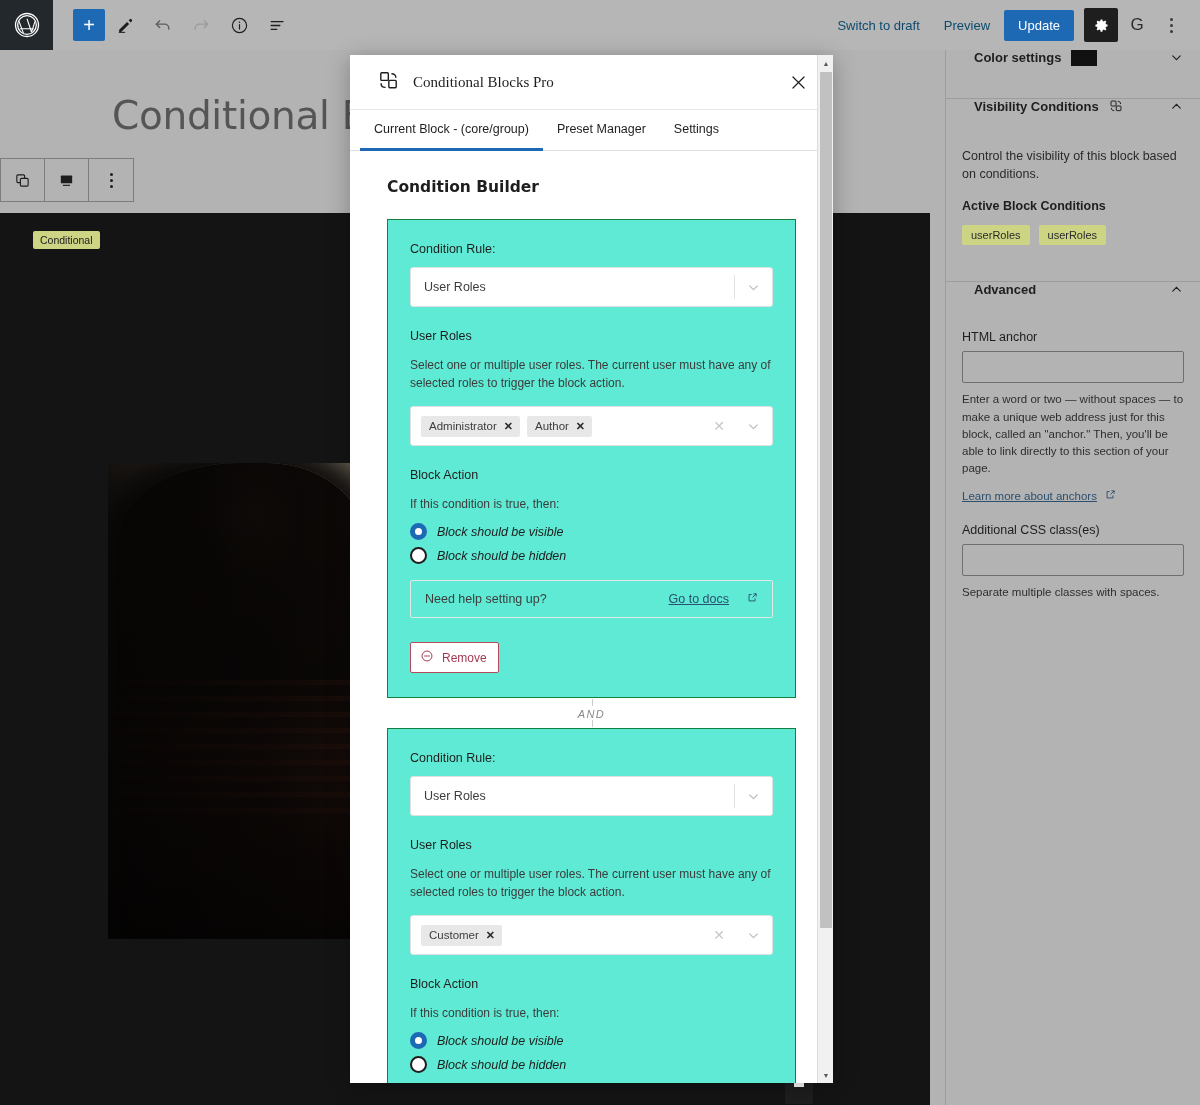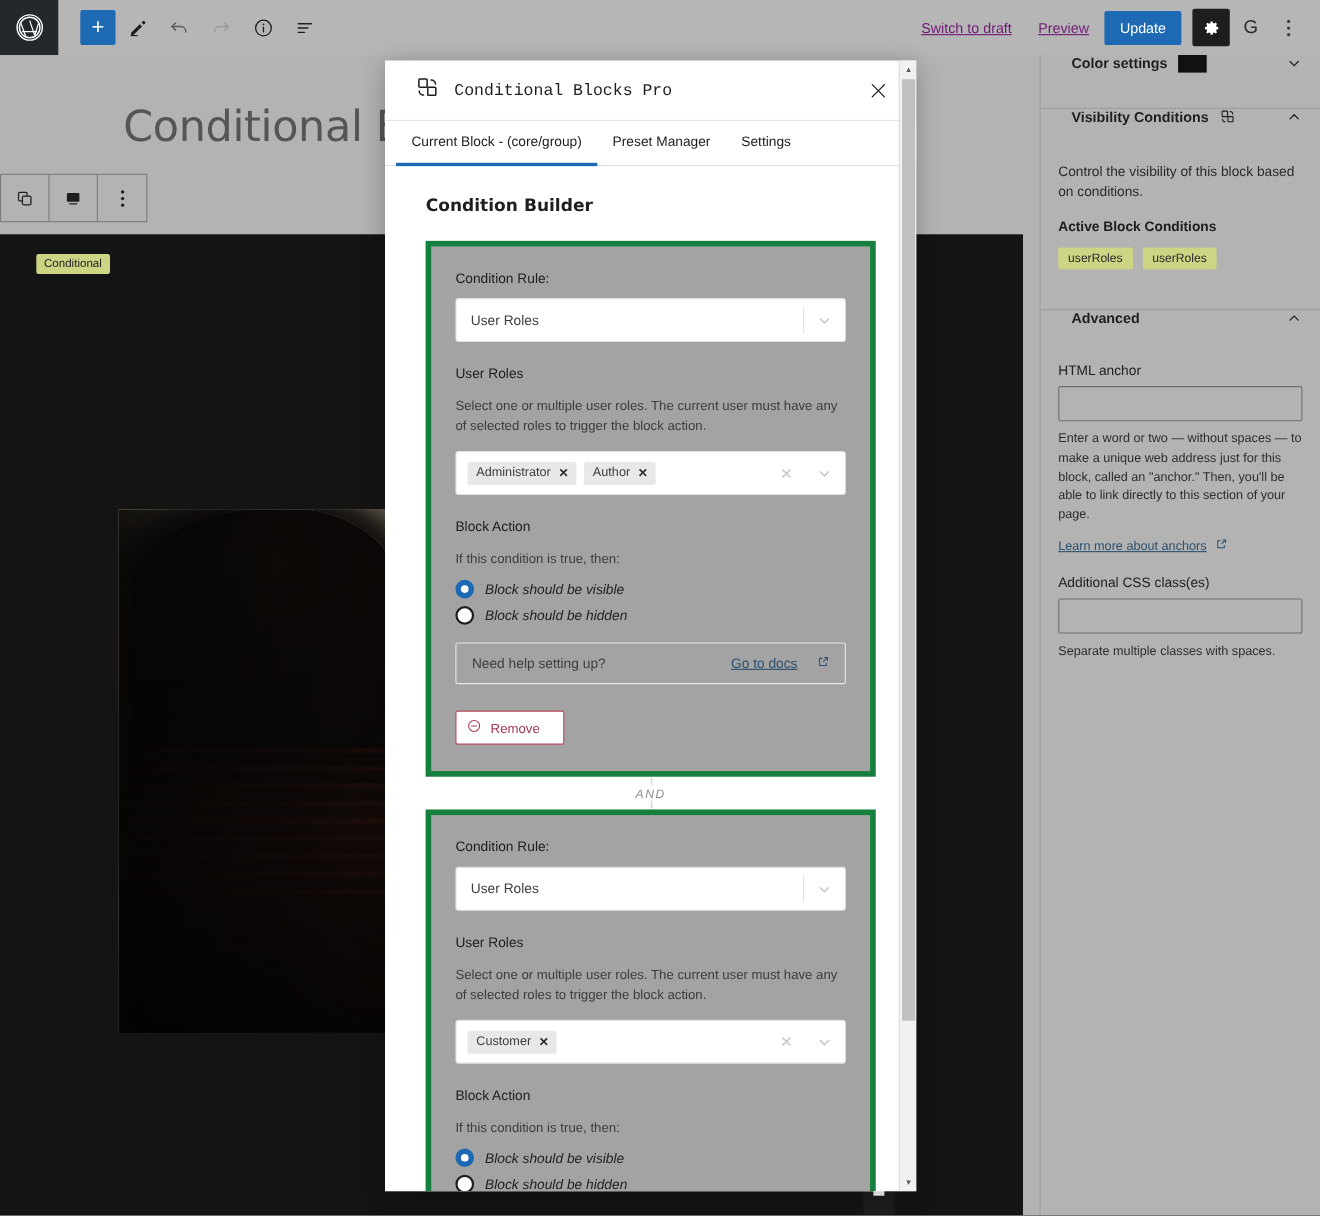--- a/index.html
+++ b/index.html
@@ -29,22 +29,22 @@
     width:36px;height:36px; display:flex;align-items:center;justify-content:center;
     border:none;background:transparent; cursor:pointer; color:#1e1e1e;
   }
   .tb-add{
     width:32px;height:32px;background:#1e69b4;border-radius:2px;
     display:flex;align-items:center;justify-content:center;color:#fff;
     font-size:20px; line-height:1; font-weight:300; cursor:pointer;
   }
   .tb-right{ margin-left:auto; display:flex; align-items:center; gap:4px; padding-right:14px; }
   .tb-link{
-    font-size:13px; color:#701a75; background:transparent;border:none;
-    padding:6px 10px; cursor:pointer; white-space:nowrap;text-decoration:underline;
+    font-size:13px; color:#0c4a6e; background:transparent;border:none;
+    padding:6px 10px; cursor:pointer; white-space:nowrap;
   }
   .tb-update{
     background:#1e69b4; color:#fff; font-size:13px; border:none;
     padding:8px 14px; border-radius:2px; cursor:pointer;
   }
   .tb-gear{
     width:34px;height:34px;background:#1e1e1e;border-radius:2px;
     display:flex;align-items:center;justify-content:center;cursor:pointer;
     margin-left:6px;
   }
@@ -201,21 +201,21 @@
   .modal{
     position:absolute; left:350px; top:55px; width:483px; height:1028px;
     background:#fff; box-shadow:0 4px 22px rgba(0,0,0,.28);
     display:flex; flex-direction:column; overflow:hidden; pointer-events:auto;
   }
   .modal-header{
     display:flex; align-items:center; height:55px; padding:0 18px 0 28px;
     border-bottom:1px solid #e6e6e6; flex:0 0 55px;
   }
   .modal-title{
-    font-size:15px; color:#1e1e1e; margin-left:14px; font-family:Liberation Mono, monospace;
+    font-size:15px; color:#1e1e1e; margin-left:14px; font-family:Liberation Serif, serif;
   }
   .modal-close{
     margin-left:auto; width:34px;height:34px;display:flex;align-items:center;justify-content:center;
     cursor:pointer; color:#1e1e1e;
   }
   .modal-tabs{
     display:flex; border-bottom:1px solid #e0e0e0; padding-left:10px; flex:0 0 41px;
     background:#fff;
   }
   .mtab{
@@ -226,21 +226,21 @@
     content:""; position:absolute; left:0; right:0; bottom:-1px; height:3px; background:#1e69b4;
   }
   .modal-body{
     flex:1; overflow:hidden; padding:0 37px 0 37px; position:relative;
   }
   .builder-title{
     font-size:15.5px; font-weight:600; color:#1e1e1e; margin:27px 0 23px;
     font-family:"DejaVu Sans", sans-serif;
   }
   .cond-card{
-    border:5px solid #15803d; background:#a3a3a3; padding:22px 22px 24px;
+    border:1px solid #15803d; background:#5eead4; padding:22px 22px 24px;
   }
   .cc-label{ font-size:12.5px; color:#1e1e1e; margin:0 0 11px; }
   .cc-sub{ font-size:12.5px; color:#1e1e1e; margin:22px 0 13px; }
   .cc-desc{ font-size:12px; color:#3c3c3c; line-height:1.5; margin:0 0 14px; }
   .select-box{
     display:flex; align-items:stretch; border:1px solid #e0e0e0; border-radius:3px;
     height:40px; background:#fff;
   }
   .sel-value{ flex:1; display:flex; align-items:center; padding:0 13px; font-size:12.5px; color:#3d3d3d; }
   .sel-clear{
@@ -272,21 +272,21 @@
     padding:11px 14px; margin-top:16px;
   }
   .help-bar .q{ font-size:12.5px; color:#3d3d3d; }
   .help-bar .docs{
     margin-left:auto; display:flex; align-items:center; gap:18px;
     font-size:12.5px; color:#2b4f6e; text-decoration:underline; cursor:pointer;
   }
   .remove-btn{
     display:inline-flex; align-items:center; gap:8px;
     border:1px solid #b84a5e; color:#a33a50; background:#fff;
-    font-size:12px; padding:6px 21px 6px 9px; border-radius:2px; margin-top:24px; cursor:pointer;
+    font-size:12px; padding:6px 11px 6px 9px; border-radius:2px; margin-top:24px; cursor:pointer;
     font-family:"Liberation Sans", sans-serif;
   }
   .and-sep{
     text-align:center; color:#8a8a8a; font-size:11px; letter-spacing:1.4px;
     padding:10px 0 8px; position:relative;font-style:italic;
   }
   .and-sep::before, .and-sep::after{
     content:""; position:absolute; left:50%; width:1px; height:7px; background:#ccc;
   }
   .and-sep::before{ top:1px; }

